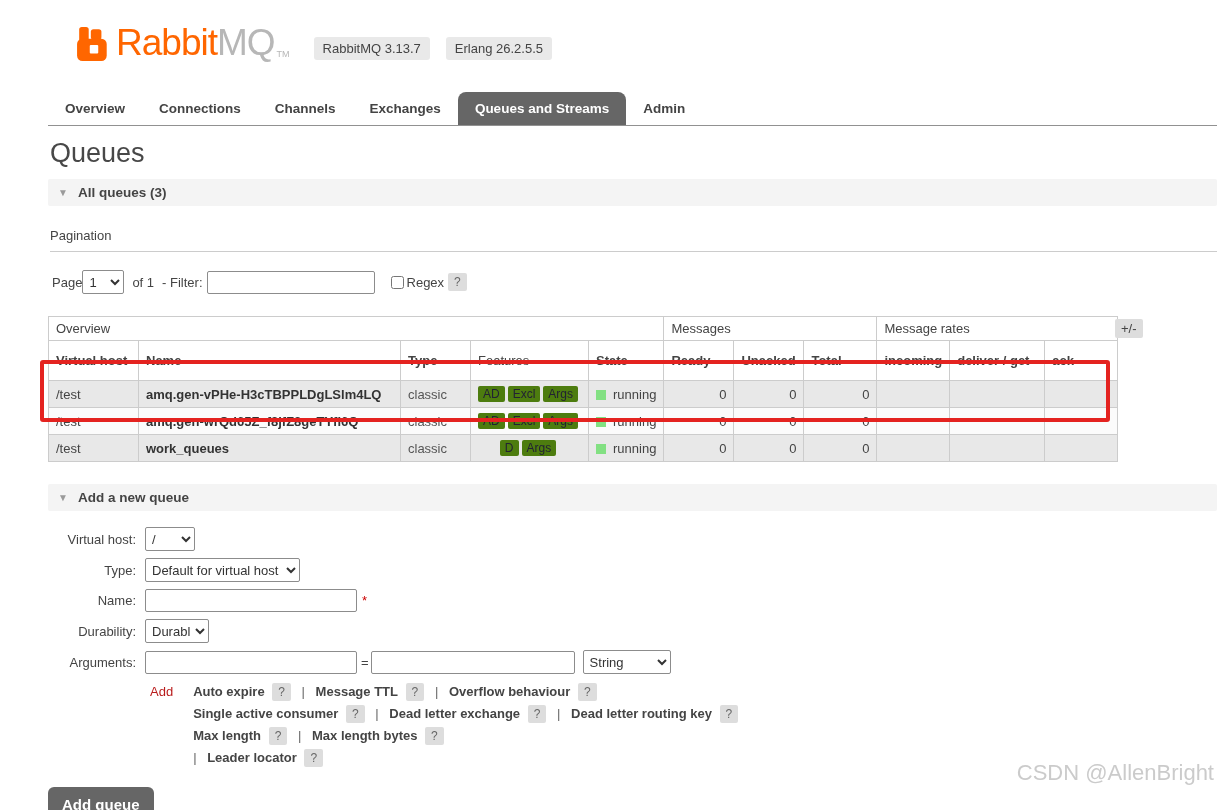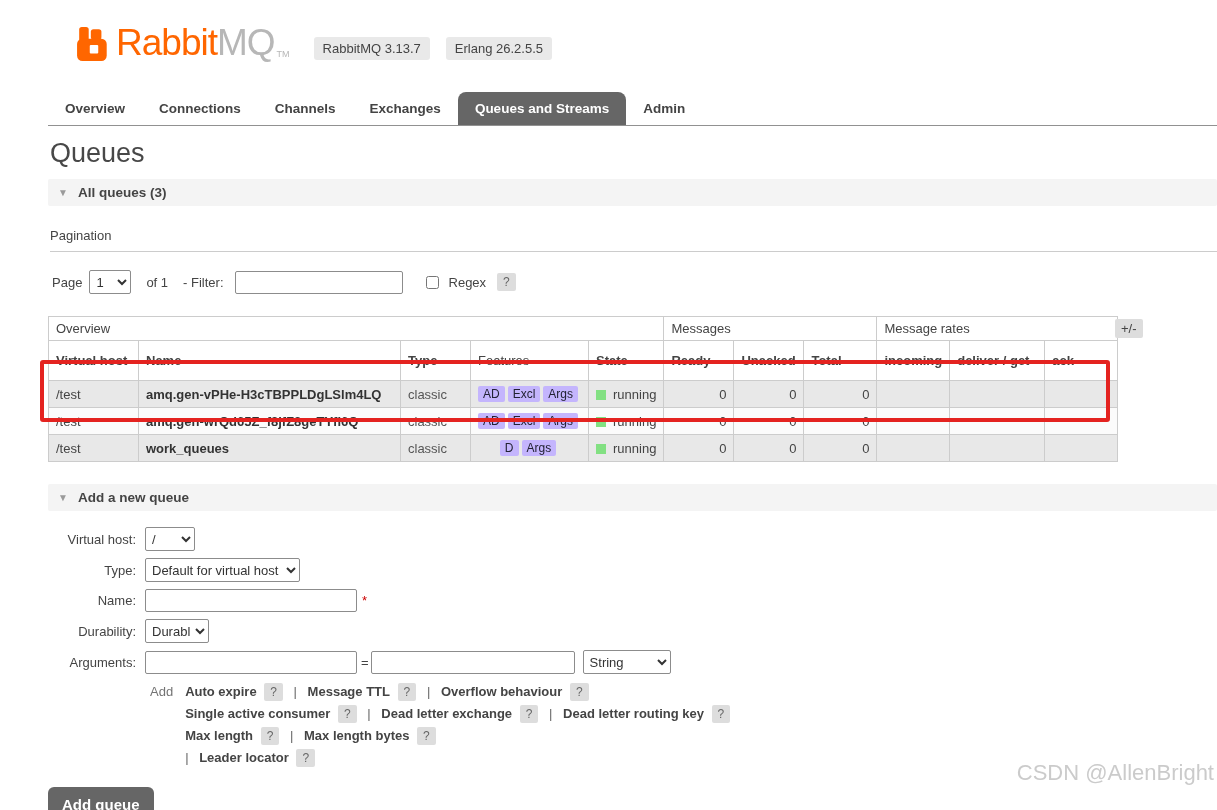--- a/index.html
+++ b/index.html
@@ -26,21 +26,21 @@
   .tab.active { background:#666; color:#fff; border-radius:8px 8px 0 0; }
 
   
   .main { margin-left:48px; }
   .page-title { font-size:27px; color:#484848; font-weight:normal; margin:12px 0 10px 2px; }
   .section-band { background:#f4f4f4; padding:6px 8px; font-weight:bold; font-size:13.5px; color:#444;
                   display:flex; align-items:center; border-radius:2px; }
   .tri { color:#9a9a9a; font-size:10px; margin:0 10px 0 2px; }
   .sub-label { margin:22px 0 0 2px; padding-bottom:8px; border-bottom:1px solid #ccc; color:#444; }
 
-  .pagination-row { display:flex; align-items:center; margin:18px 0 16px 4px; gap:7px; }
+  .pagination-row { display:flex; align-items:center; margin:18px 0 16px 4px; }
   select, input[type=text] {
     font-family:"Liberation Sans", sans-serif; font-size:13px; color:#333;
     border:1px solid #8c8c8c; background:#fff; border-radius:2px;
   }
   select { height:24px; padding:1px 2px; }
   input[type=text] { height:23px; padding:1px 5px; }
   .filter-input { width:168px; margin-left:4px; }
   .regex-box { margin-left:16px; }
   .help-badge { background:#ddd; color:#666; padding:2px 6px; font-size:12px; border-radius:2px; margin-left:4px; cursor:pointer; }
 
@@ -50,39 +50,39 @@
   table.queues th, table.queues td { border:1px solid #ccc; padding:4px 7px; font-size:13px; overflow:hidden; white-space:nowrap; }
   tr.group-row th { font-weight:normal; text-align:left; color:#444; background:#fff; height:24px; }
   tr.cols-row th { text-align:left; color:#444; background:#fff; height:40px; }
   th.nb { font-weight:normal; }
   tr.body-row { height:27px; }
   tr.body-row.odd td { background:#e8e8e8; }
   tr.body-row.even td { background:#fbfbfb; }
   td.qname { font-weight:bold; color:#333; }
   td.num { text-align:right; }
   td.qtype { color:#555; }
-  .fbadge { display:inline-block; background:#c4b5fd; color:#223; border-radius:2px; padding:1px 5px; font-size:12px; margin-right:3px; }
+  .fbadge { display:inline-block; background:#4d7c0f; color:#223; border-radius:2px; padding:1px 5px; font-size:12px; margin-right:3px; }
   .state-dot { display:inline-block; width:10px; height:10px; background:#82e082; margin-right:7px; vertical-align:-1px; }
   .plusminus { position:absolute; left:1067px; top:3px; background:#ddd; color:#444; padding:2px 6px; border-radius:2px; cursor:pointer; }
   .annotation { position:absolute; left:-8px; top:44px; width:1070px; height:62px;
                 border:4px solid #e42320; border-radius:3px; pointer-events:none; z-index:5; }
 
   
   .addq-band { margin-top:22px; }
   .form-area { margin-top:16px; }
   .form-row { display:flex; align-items:center; margin-bottom:7px; }
   .form-label { width:88px; text-align:right; margin-right:9px; color:#444; }
   .req { color:#c00; margin-left:5px; font-size:13px; }
   .name-input { width:212px; }
   .arg-input1 { width:212px; }
   .arg-input2 { width:204px; margin-left:2px; }
   .eq { margin-left:4px; color:#444; }
   .arg-type-select { margin-left:8px; width:88px; }
   .links-block { margin:4px 0 0 102px; line-height:22px; }
-  .add-label { color:#737373; margin-right:12px; }
+  .add-label { color:#b91c1c; margin-right:20px; }
   .links-rows { display:inline-block; vertical-align:top; }
   .arg-link { font-weight:bold; color:#444; cursor:pointer; }
   .sep { color:#666; margin:0 7px; }
   .links-line { margin-bottom:0; }
   .addq-btn { margin:18px 0 0 0; background:#666; color:#fff; font-weight:bold; font-size:15px;
               border:none; border-radius:6px; padding:9px 14px; cursor:pointer;
               font-family:"Liberation Sans", sans-serif; }
 
   .watermark { position:absolute; right:3px; bottom:24px; font-size:22px; color:#cbcbcb; z-index:10; }
 </style>

